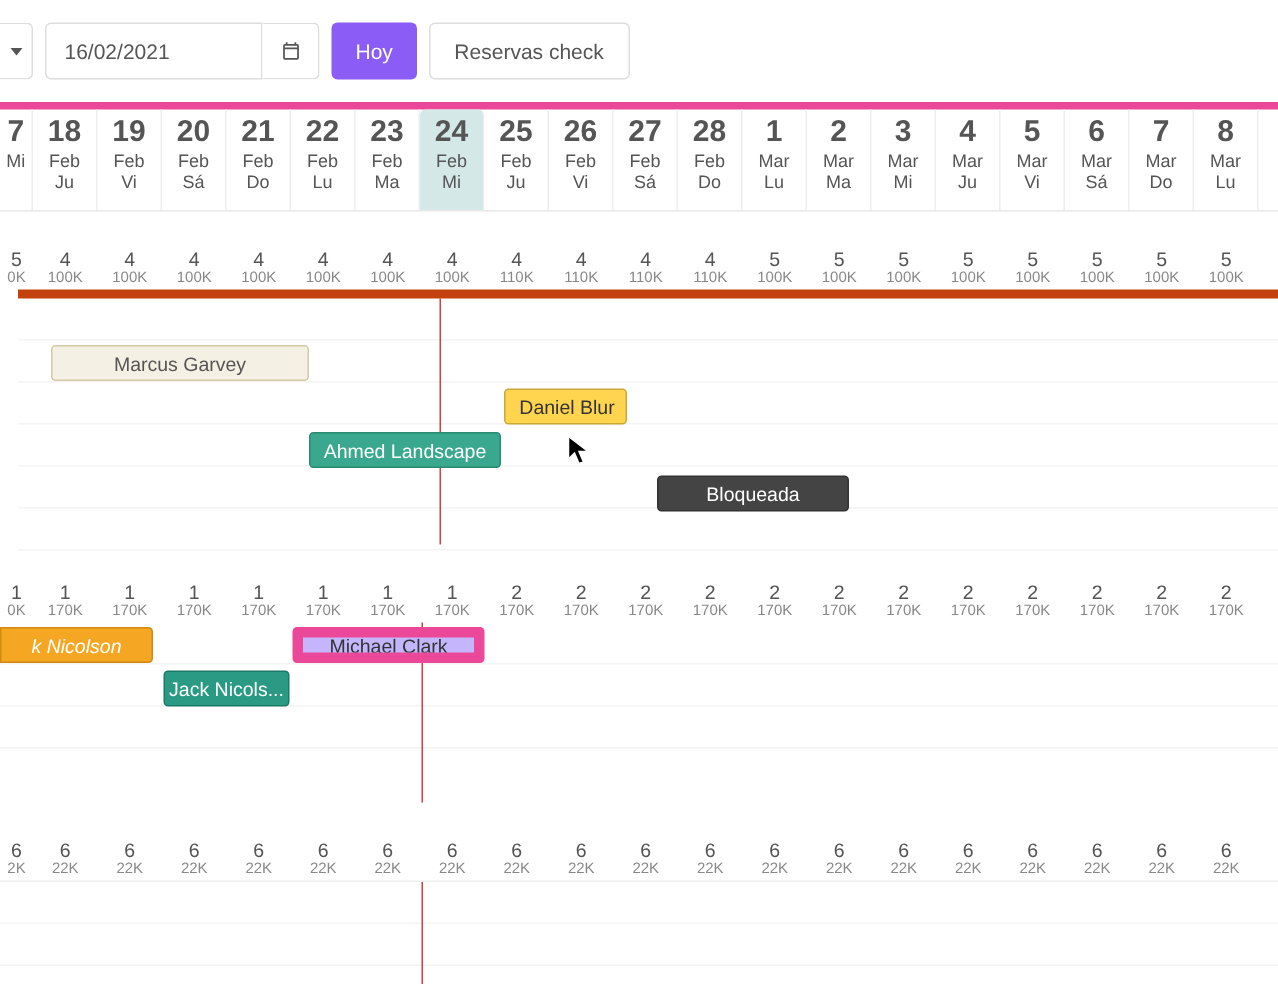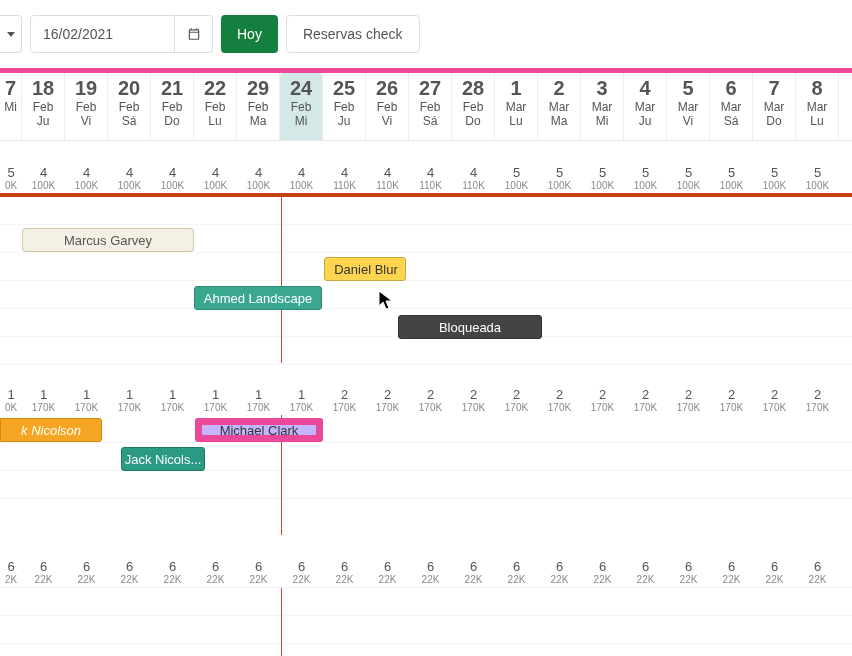--- a/index.html
+++ b/index.html
@@ -60,21 +60,21 @@
     border-radius: 0 4px 4px 0;
     background: #fff;
     display: flex;
     align-items: center;
     justify-content: center;
     cursor: pointer;
   }
   .hoy-btn {
     height: 38px;
     padding: 0 16px;
-    background: #15803d;
+    background: #8b5cf6;
     color: #fff;
     border: none;
     border-radius: 4px;
     font-size: 14px;
     cursor: pointer;
   }
   .search-group {
     display: flex;
     align-items: center;
     border: 1px solid #ddd;
@@ -155,21 +155,22 @@
     color: #555;
   }
   .price-curr {
     font-size: 10px;
     color: #888;
   }
 
   .timeline {
     position: relative;
     height: 170px;
-    border-top: 4px solid #c2410c;
+    border-top: 6px solid #c2410c;
+    margin-left: 12px;
   }
   .timeline-row {
     height: 28px;
     border-bottom: 1px solid #f4f4f4;
   }
   .today-line {
     position: absolute;
     top: 0;
     left: 281px;
     width: 1px;
@@ -296,21 +297,21 @@
       <div class="date-day">21</div>
       <div class="date-month">Feb</div>
       <div class="date-weekday">Do</div>
     </div>
     <div class="date-cell">
       <div class="date-day">22</div>
       <div class="date-month">Feb</div>
       <div class="date-weekday">Lu</div>
     </div>
     <div class="date-cell">
-      <div class="date-day">29</div>
+      <div class="date-day">23</div>
       <div class="date-month">Feb</div>
       <div class="date-weekday">Ma</div>
     </div>
     <div class="date-cell active">
       <div class="date-day">24</div>
       <div class="date-month">Feb</div>
       <div class="date-weekday">Mi</div>
     </div>
     <div class="date-cell">
       <div class="date-day">25</div>
@@ -466,21 +467,21 @@
     <div class="timeline-row"></div>
     <div class="timeline-row"></div>
     <div class="booking beige" style="top:31px;left:22px;width:172px;">Marcus Garvey</div>
     <div class="booking yellow" style="top:60px;left:324px;width:82px;padding:0 20px;">
       <svg class="eye-icon" viewBox="0 0 24 24" fill="#333">
           <path d="M12 5C7 5 2.73 8.11 1 12.5 2.73 16.89 7 20 12 20s9.27-3.11 11-7.5C21.27 8.11 17 5 12 5zm0 12a4.5 4.5 0 1 1 0-9 4.5 4.5 0 0 1 0 9zm0-7a2.5 2.5 0 1 0 0 5 2.5 2.5 0 0 0 0-5z"></path>
         </svg>
       <span>Daniel Blur</span>
     </div>
     <div class="booking teal" style="top:89px;left:194px;width:128px;">Ahmed Landscape</div>
-    <div class="booking dark" style="top:118px;left:398px;width:144px;">Bloqueada</div>
+    <div class="booking dark" style="top:118px;left:426px;width:128px;">Bloqueada</div>
   </div>
 </div>
 
 <div>
   <div class="price-header" id="prices2">
       <div class="price-cell first">
         <div class="price-val">1</div>
         <div class="price-curr">0K</div>
       </div>
       <div class="price-cell">
@@ -560,21 +561,21 @@
         <div class="price-curr">170K</div>
       </div>
     </div>
   <div class="section2">
     <div class="today-line" style="height:100%;"></div>
     <div class="timeline-row"></div>
     <div class="timeline-row"></div>
     <div class="timeline-row"></div>
     <div class="booking orange" style="top:3px;left:0;width:102px;border-radius:0 3px 3px 0;">k Nicolson</div>
     <div class="booking green" style="top:3px;left:195px;width:128px;">Michael Clark</div>
-    <div class="booking tealsolid" style="top:32px;left:121px;width:84px;">Jack Nicols...</div>
+    <div class="booking tealsolid" style="top:32px;left:109px;width:84px;">Jack Nicols...</div>
   </div>
 </div>
 
 <div>
   <div class="price-header" id="prices3">
       <div class="price-cell first">
         <div class="price-val">6</div>
         <div class="price-curr">2K</div>
       </div>
       <div class="price-cell">

